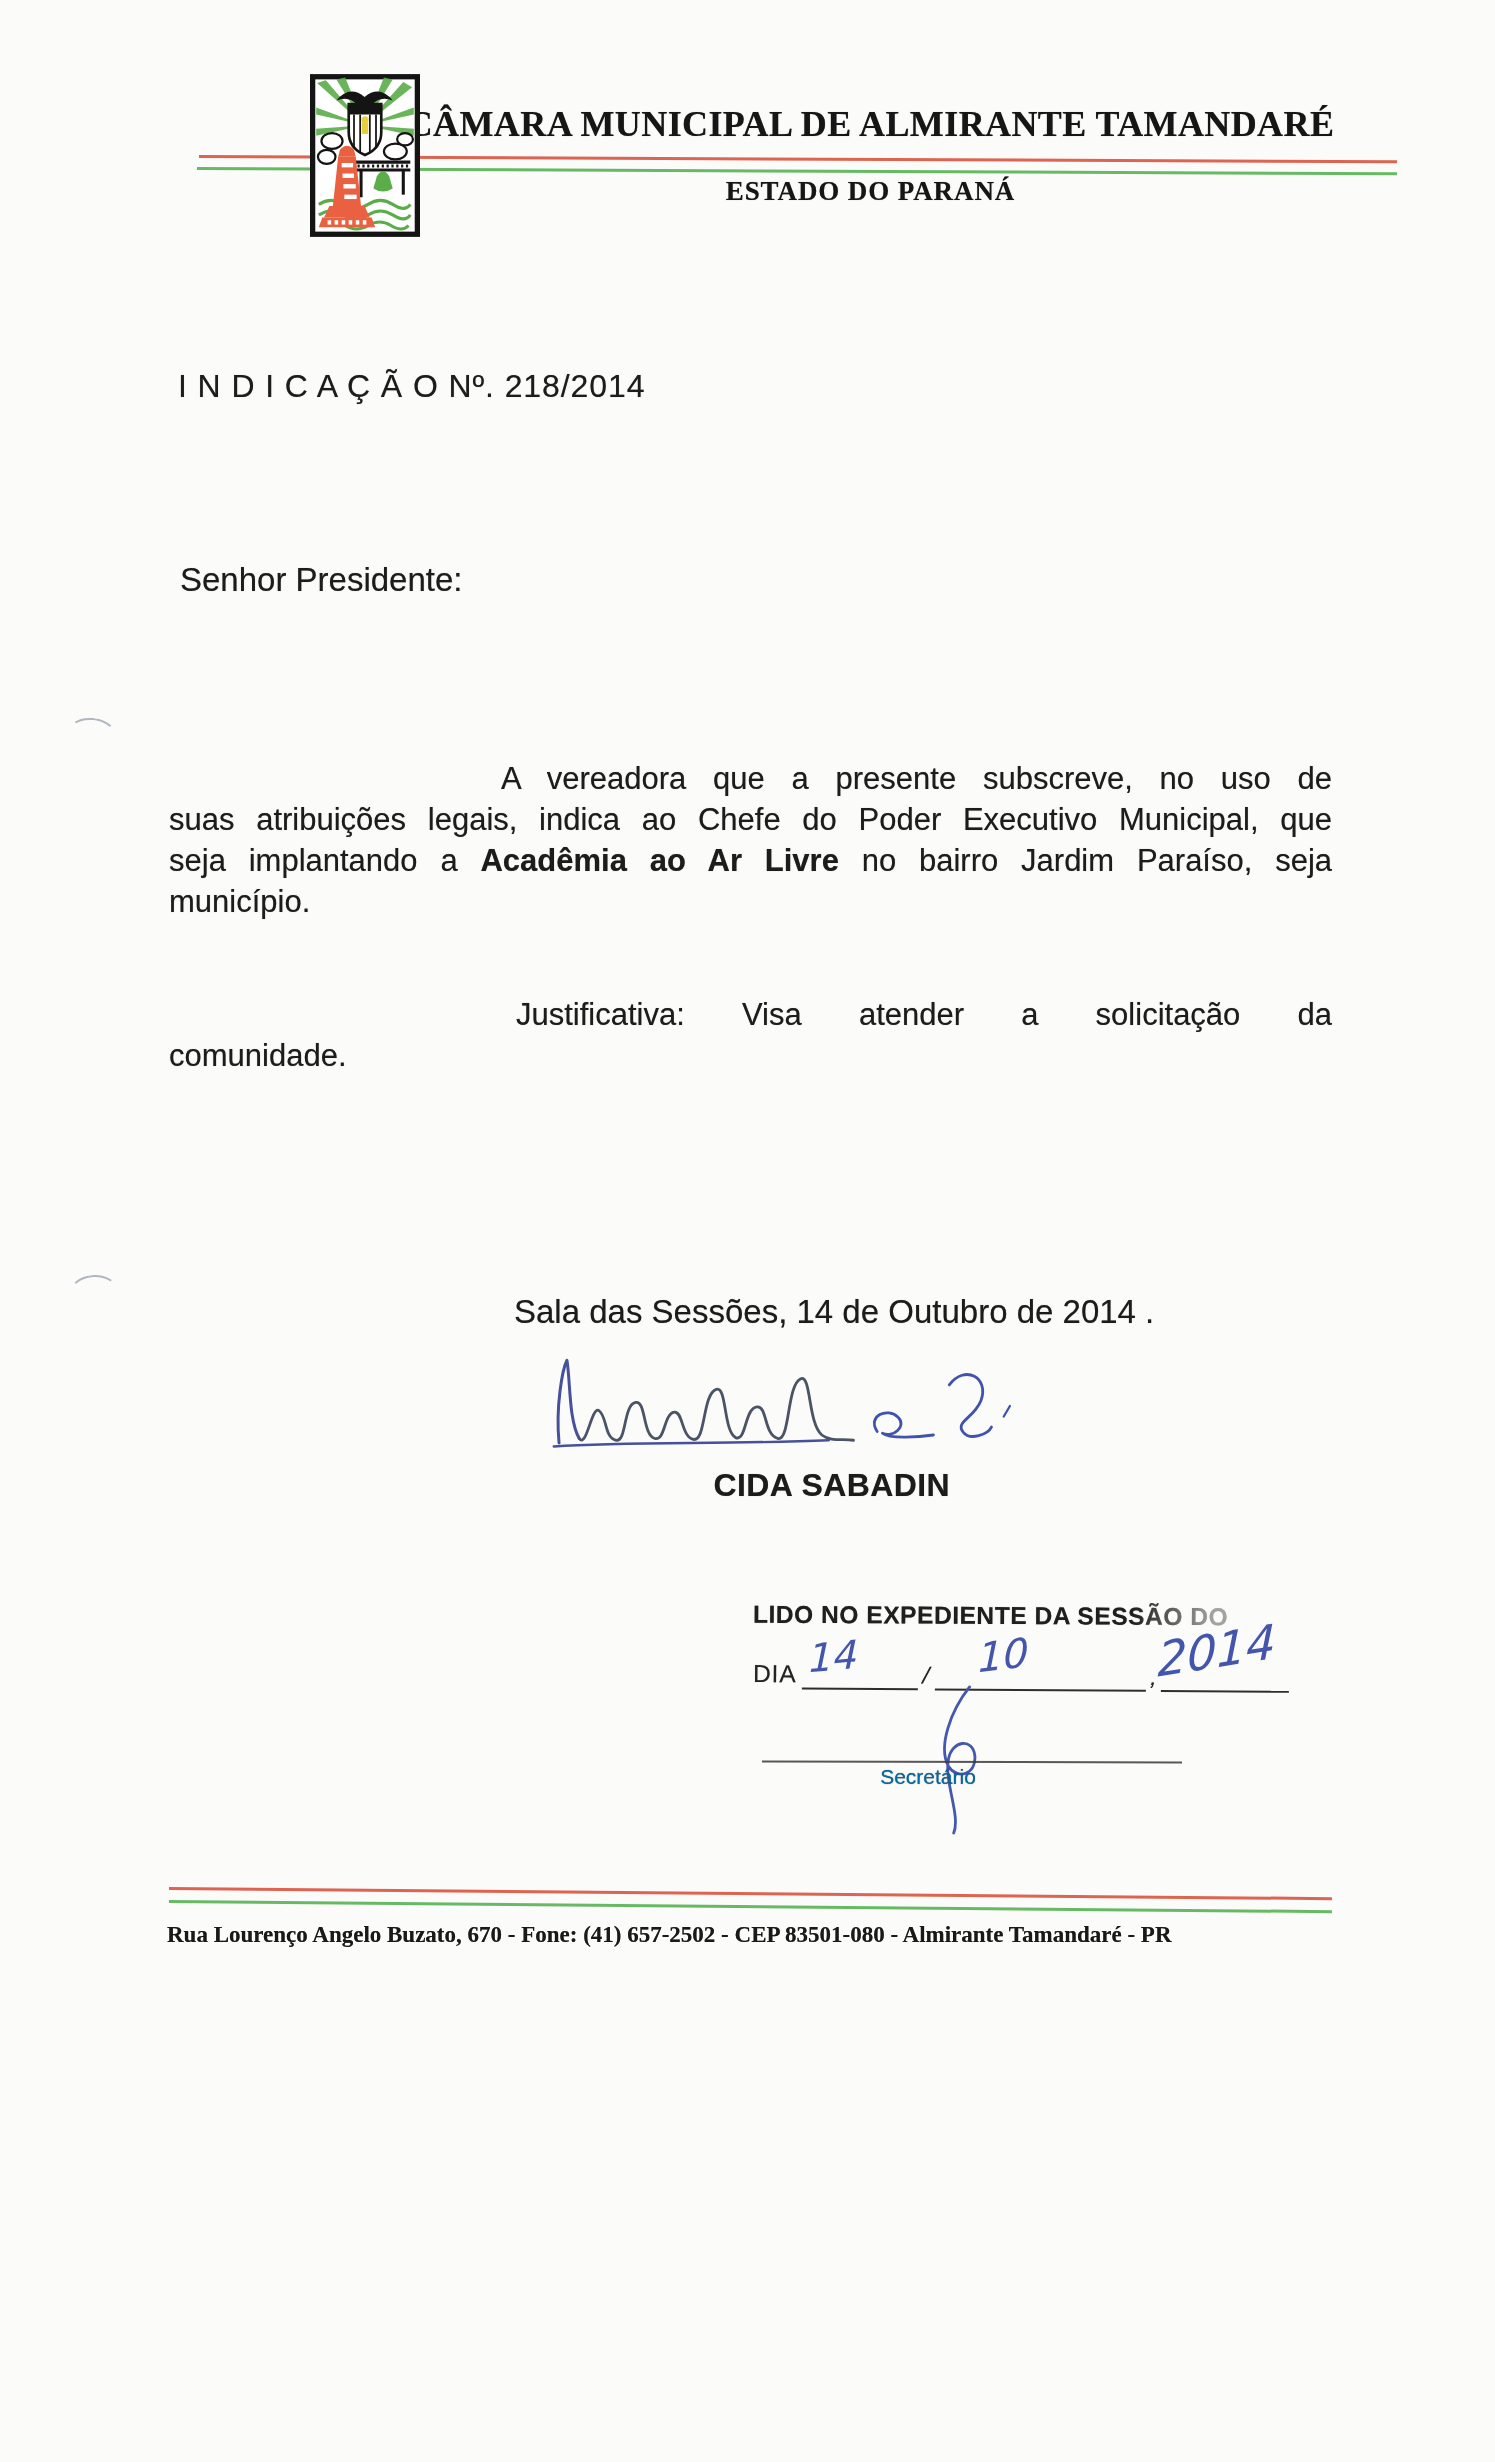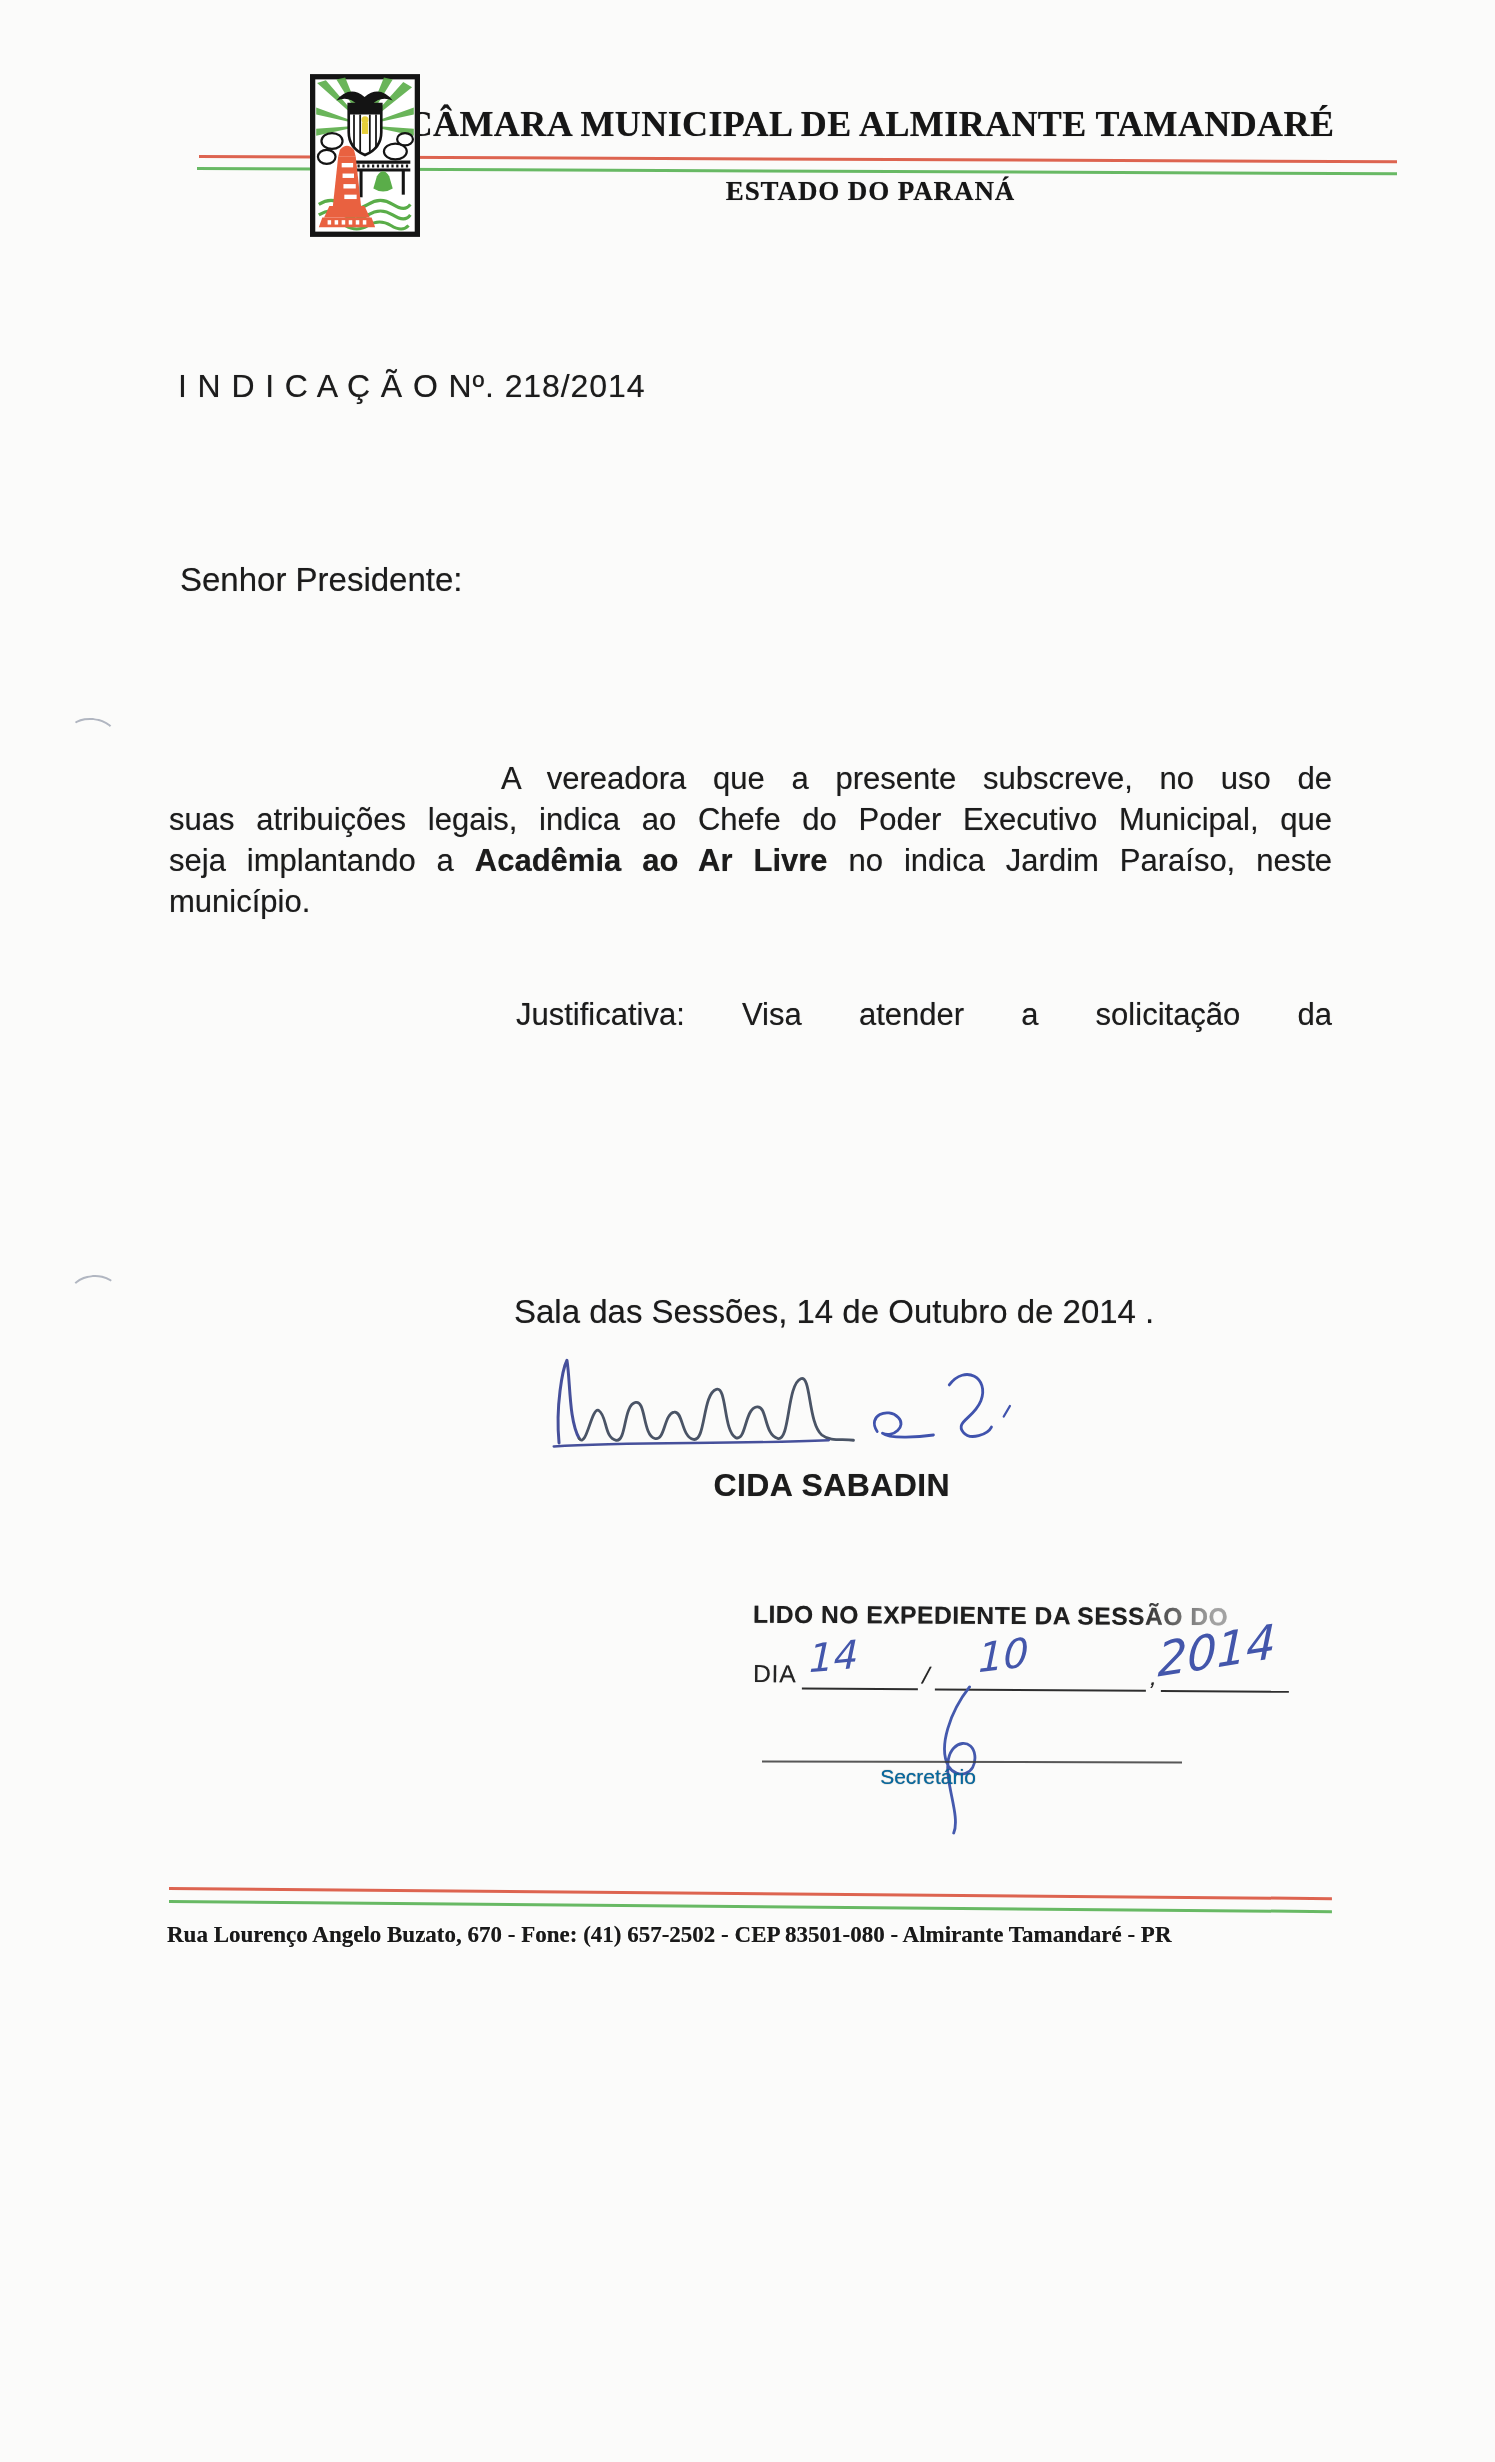--- a/index.html
+++ b/index.html
@@ -173,26 +173,27 @@
 
   <div class="arc arc1"></div>
   <div class="arc arc2"></div>
 
   <div class="abs scan number-line">I N D I C A Ç Ã O Nº. 218/2014</div>
   <div class="abs scan salutation">Senhor Presidente:</div>
 
   <div class="abs scan para">
     <div class="para-j ind1">A vereadora que a presente subscreve, no uso de</div>
     <div class="para-j">suas atribuições legais, indica ao Chefe do Poder Executivo Municipal, que</div>
-    <div class="para-j"><span>seja implantando a </span><b>Acadêmia ao Ar Livre</b><span> no indica Jardim Paraíso, neste</span></div>
+    <div class="para-j"><span>seja implantando a </span><b>Acadêmia ao Ar Livre</b><span> no bairro Jardim Paraíso, seja</span></div>
     <div>município.</div>
   </div>
 
   <div class="abs scan justif">
     <div class="para-j ind2">Justificativa: Visa atender a solicitação da</div>
+    <div>comunidade.</div>
   </div>
 
   <div class="abs scan dateline">Sala das Sessões, 14 de Outubro de 2014 .</div>
 
   <div class="abs sig-svg">
     <svg width="479" height="113" viewBox="0 0 545 128">
       <g fill="none" stroke-linecap="round" stroke-linejoin="round">
         <path d="M8 102 C 4 60 12 18 17 8 C 21 32 19 76 31 97" stroke="#46509b" stroke-width="3.4"></path>
         <path d="M31 97 C 39 109 45 61 53 65 C 63 71 59 96 73 99 C 85 101 81 59 95 56 C 107 53 103 93 117 97 C 129 100 127 69 139 67 C 149 65 147 95 161 98 C 175 101 171 46 187 41 C 199 37 195 89 209 96 C 221 101 219 63 233 61 C 245 59 241 93 257 97 C 271 100 267 36 283 29 C 295 24 291 79 307 93 C 317 101 331 97 343 99" stroke="#4a5466" stroke-width="3.2"></path>
         <path d="M2 106 C 90 100 200 104 315 99" stroke="#46509b" stroke-width="2.8"></path>

